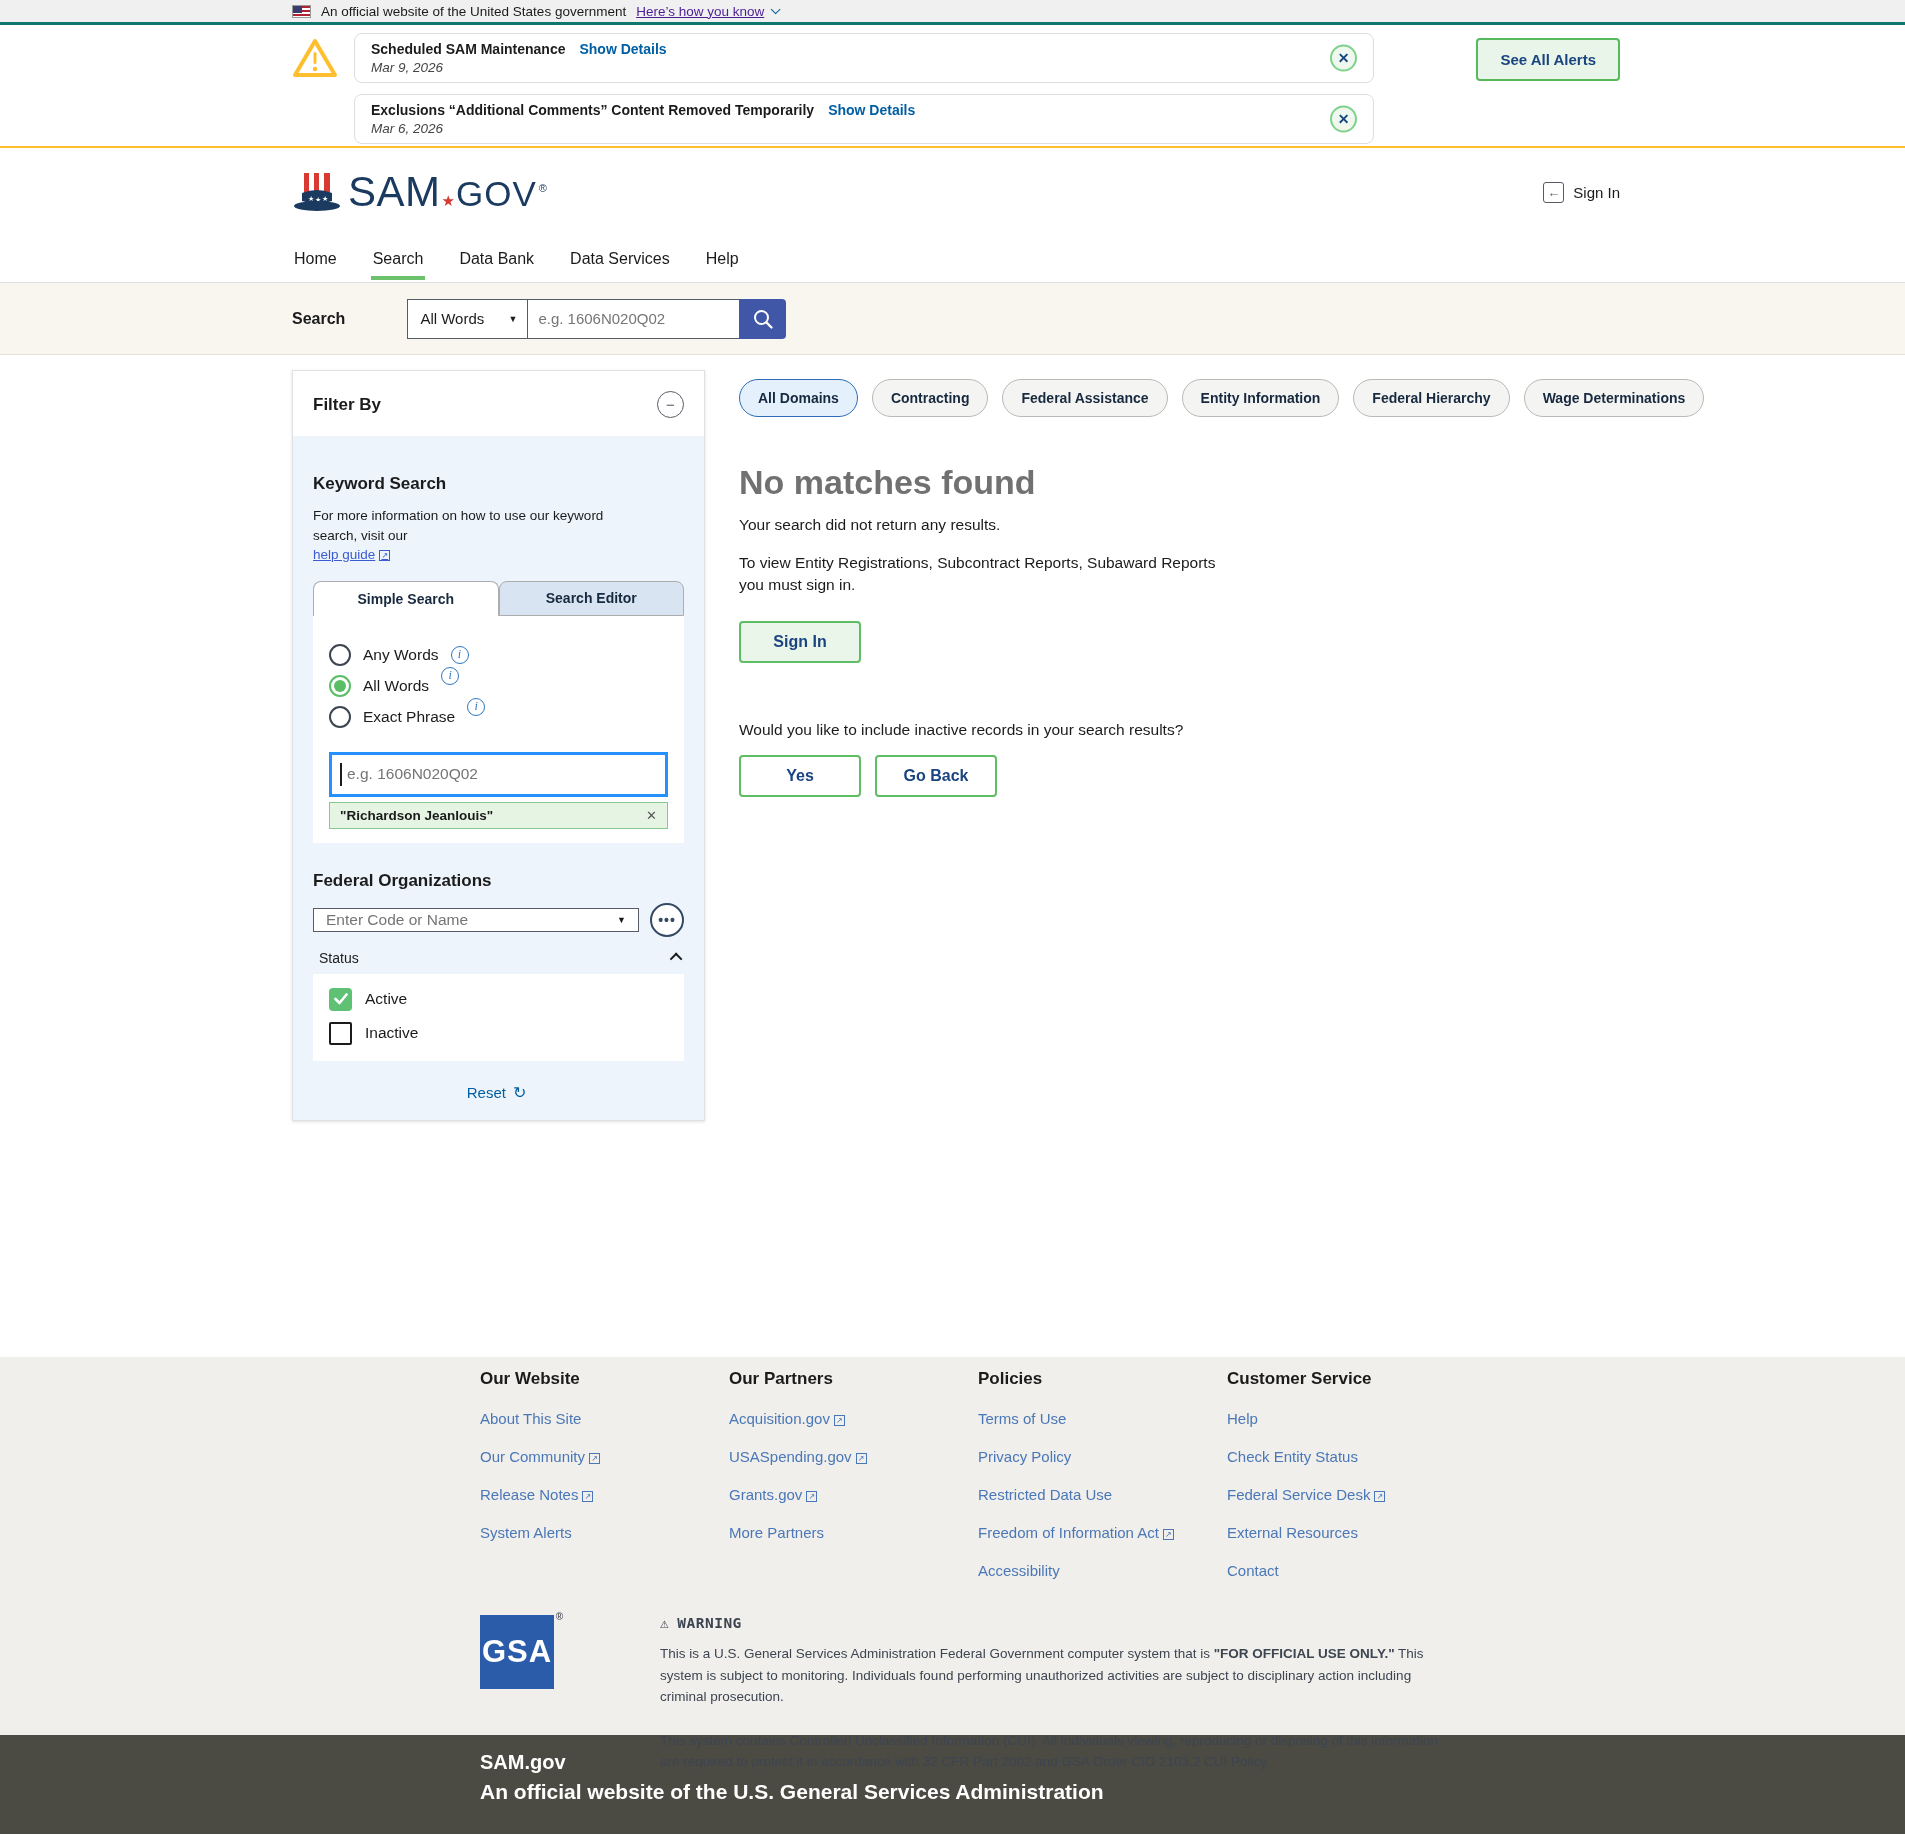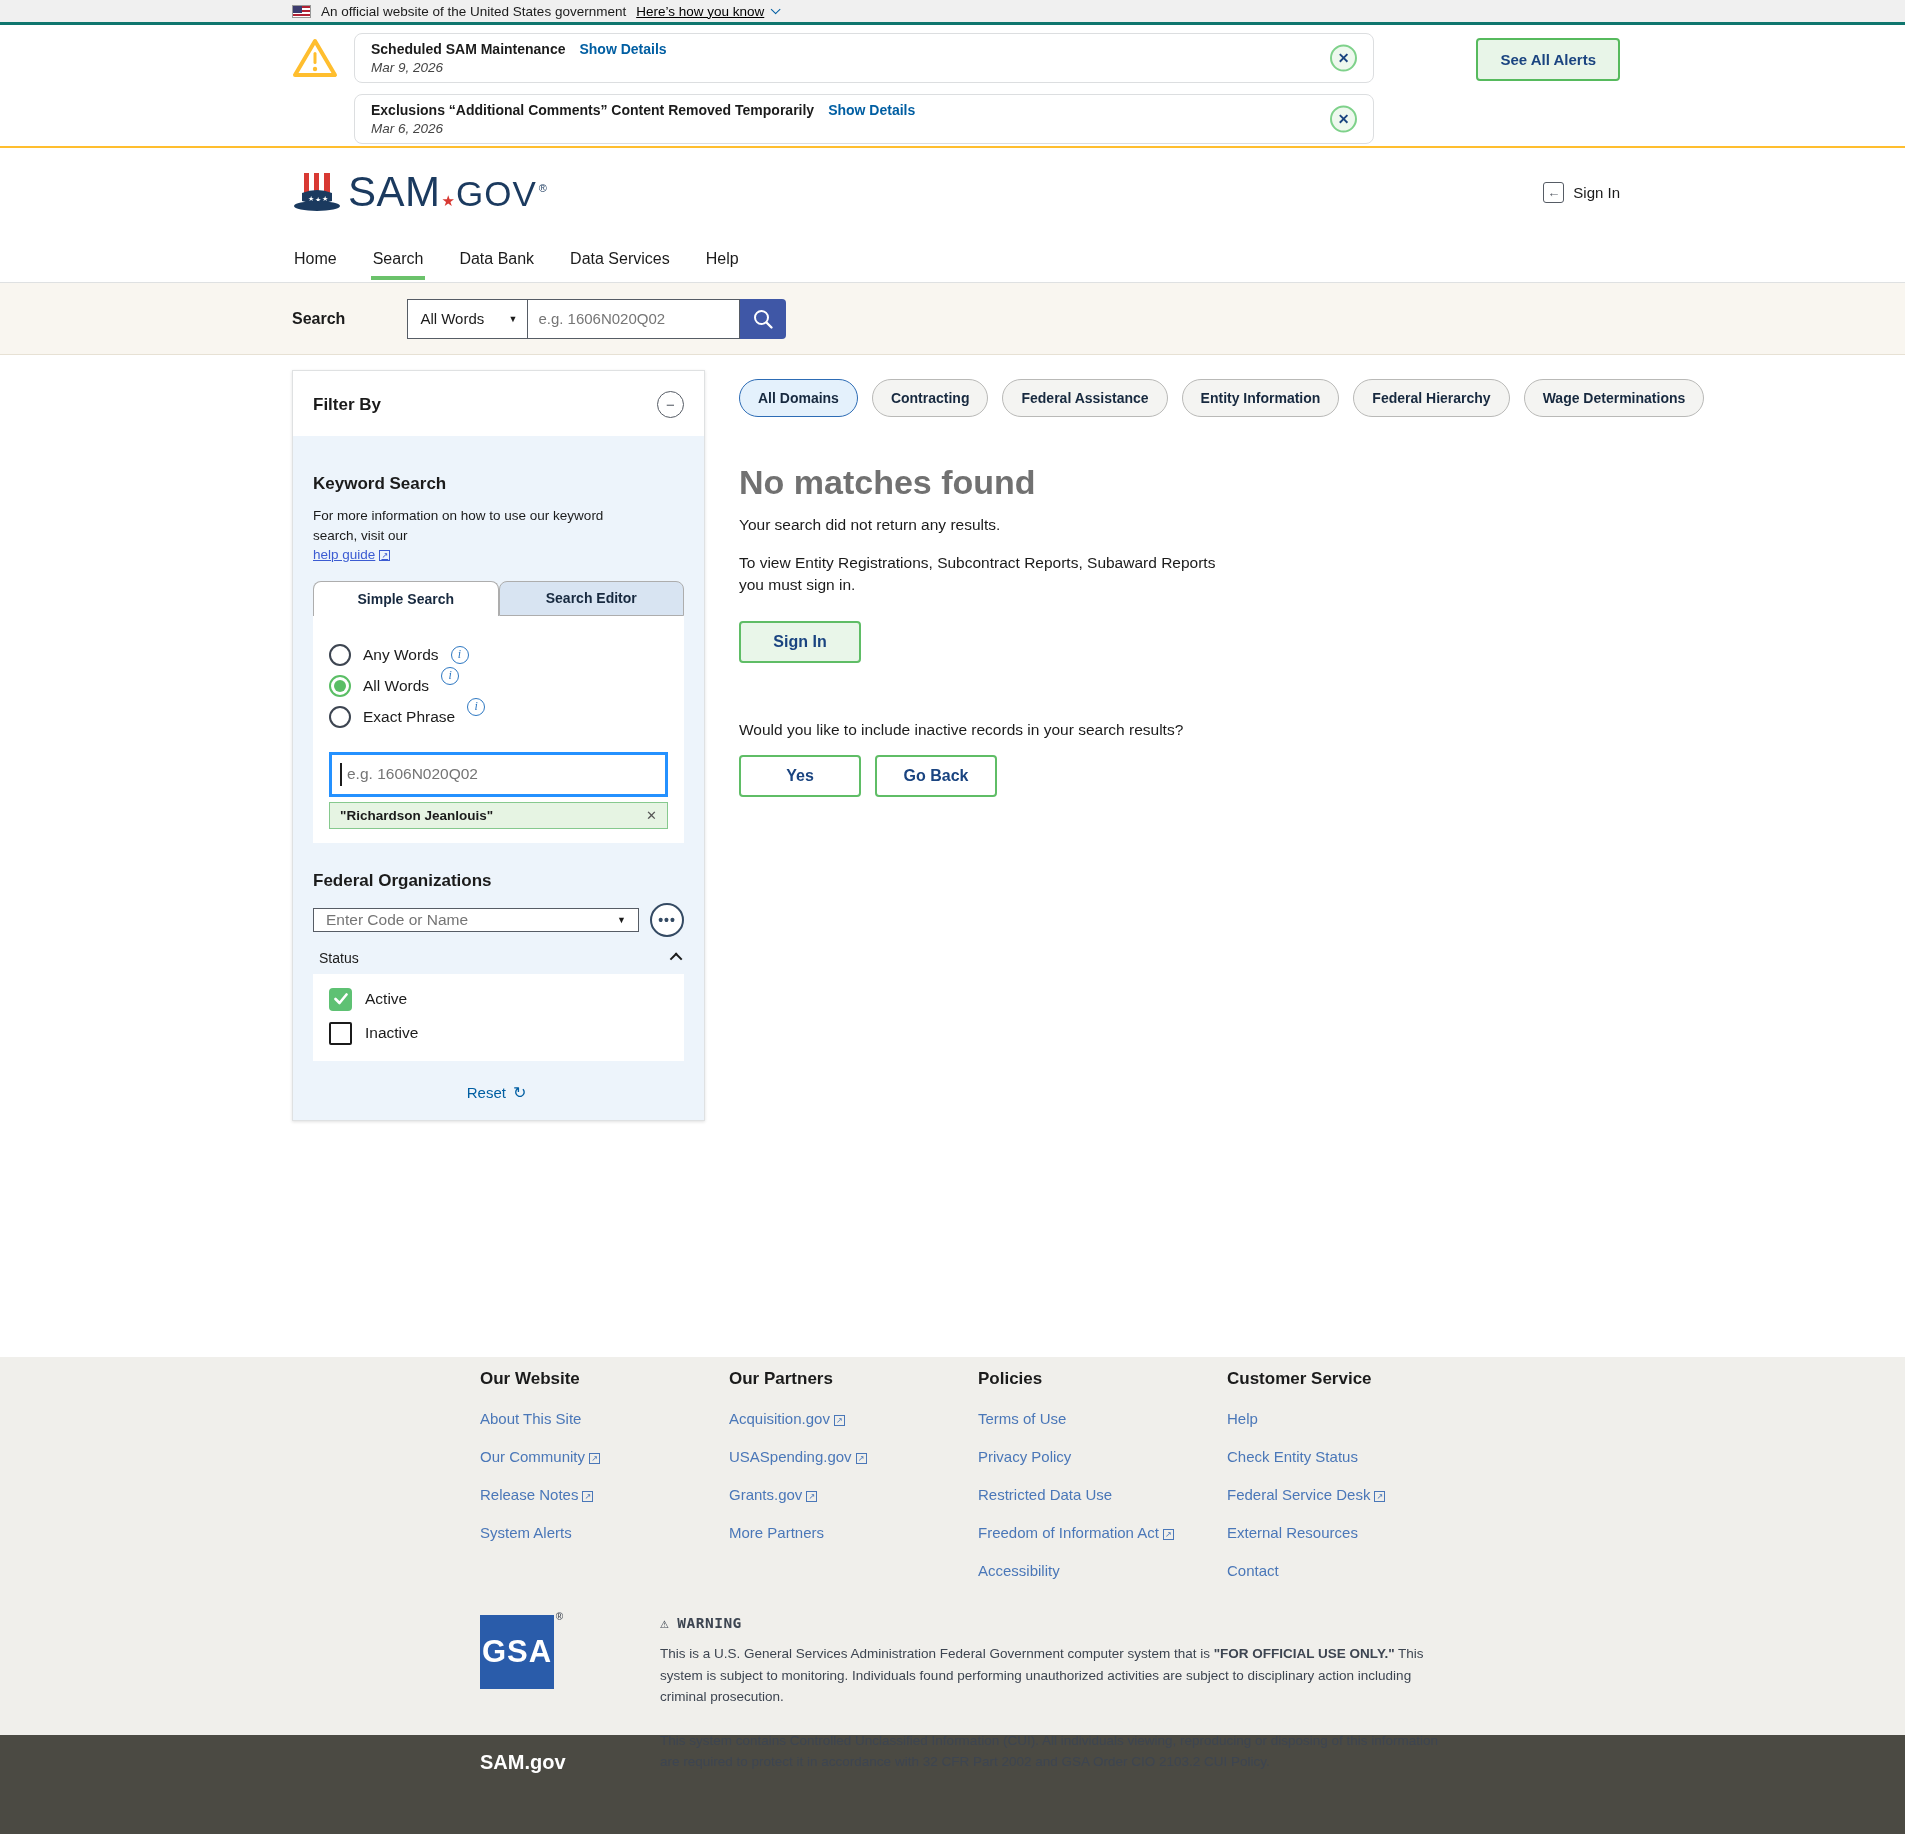--- a/index.html
+++ b/index.html
@@ -5,21 +5,21 @@
   * { margin:0; padding:0; box-sizing:border-box; }
   html,body { width:1905px; height:1837px; overflow:hidden; background:#fff;
     font-family:"Liberation Sans", sans-serif; color:#1b1b1b; }
 
   
   .gov-banner { height:25px; background:#f0f0f0; border-bottom:3px solid #0f766e;
     display:flex; align-items:center; padding-left:292px; font-size:13.5px; }
   .flag { width:19px; height:13px; margin-right:10px; position:relative;
     background:repeating-linear-gradient(#b22234 0 2px,#fff 2px 4px); border:0.5px solid #999; }
   .flag::after { content:""; position:absolute; left:0; top:0; width:9px; height:7px; background:#3c3b6e; }
-  .gov-banner a { color:#000000; margin-left:10px; text-decoration:underline; cursor:pointer; }
+  .gov-banner a { color:#4c1d95; margin-left:10px; text-decoration:underline; cursor:pointer; }
   .chev-down { display:inline-block; width:7px; height:7px; border-right:1.5px solid #005ea2;
     border-bottom:1.5px solid #005ea2; transform:rotate(45deg) translateY(-3px); margin-left:6px; }
 
   
   .alerts-section { height:123px; background:#fff; border-bottom:2px solid #ffbe2e;
     padding:8px 285px 0 292px; }
   .alerts-inner { display:flex; align-items:flex-start; }
   .alert-icon-col { width:46px; margin-right:16px; padding-top:4px; }
   .alert-stack { width:1020px; display:flex; flex-direction:column; gap:11px; }
   .alert-box { position:relative; border:1px solid #dcdee0; border-radius:8px;
@@ -401,13 +401,14 @@
         <span>WARNING</span>
       </div>
       <div class="warn-p"><span>This is a U.S. General Services Administration Federal Government computer system that is </span><b>"FOR OFFICIAL USE ONLY."</b><span> This system is subject to monitoring. Individuals found performing unauthorized activities are subject to disciplinary action including criminal prosecution.</span></div>
       <div class="warn-p">This system contains Controlled Unclassified Information (CUI). All individuals viewing, reproducing or disposing of this information are required to protect it in accordance with 32 CFR Part 2002 and GSA Order CIO 2103.2 CUI Policy.</div>
     </div>
   </div>
 </div>
 
 <div class="dark-footer">
   <div class="df-name">SAM.gov</div>
+  <div class="df-tag">An official website of the U.S. General Services Administration</div>
 </div>
 
 </body></html>

